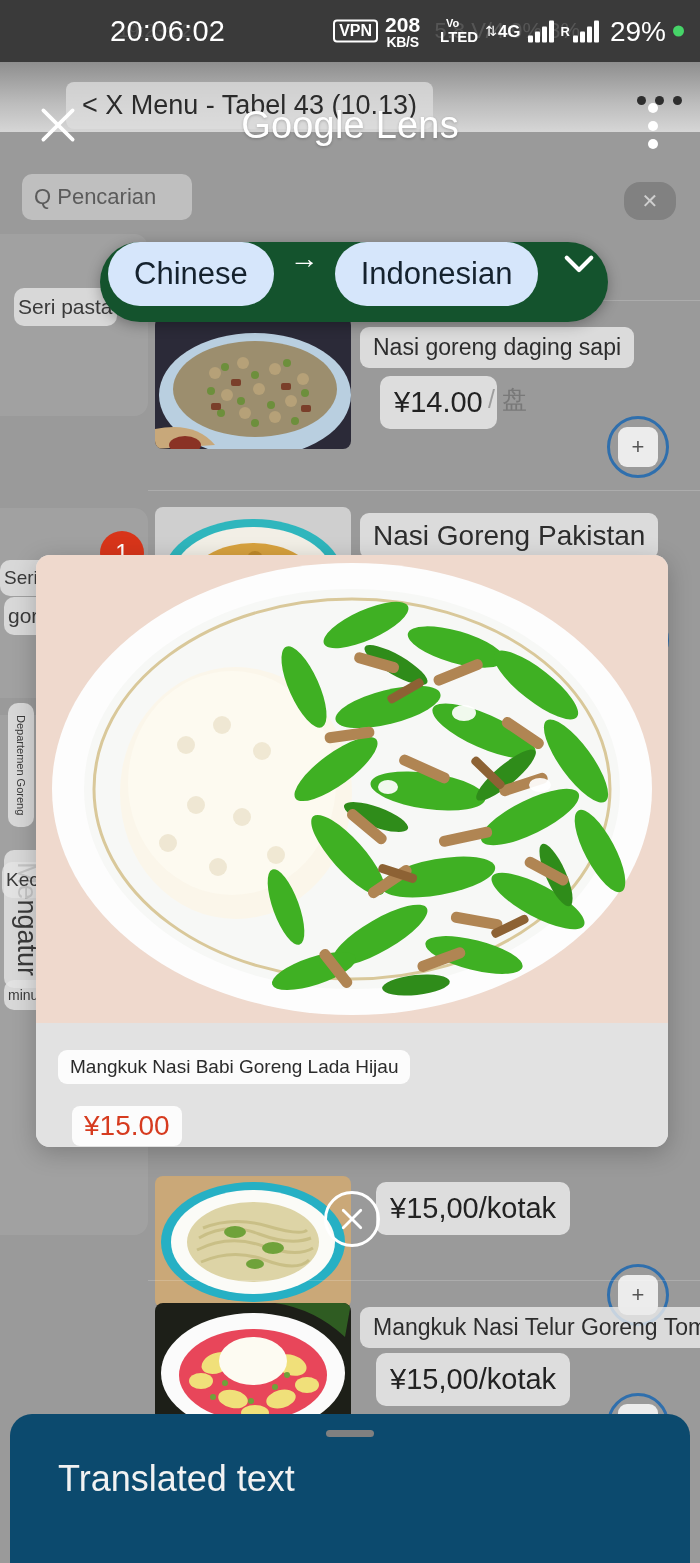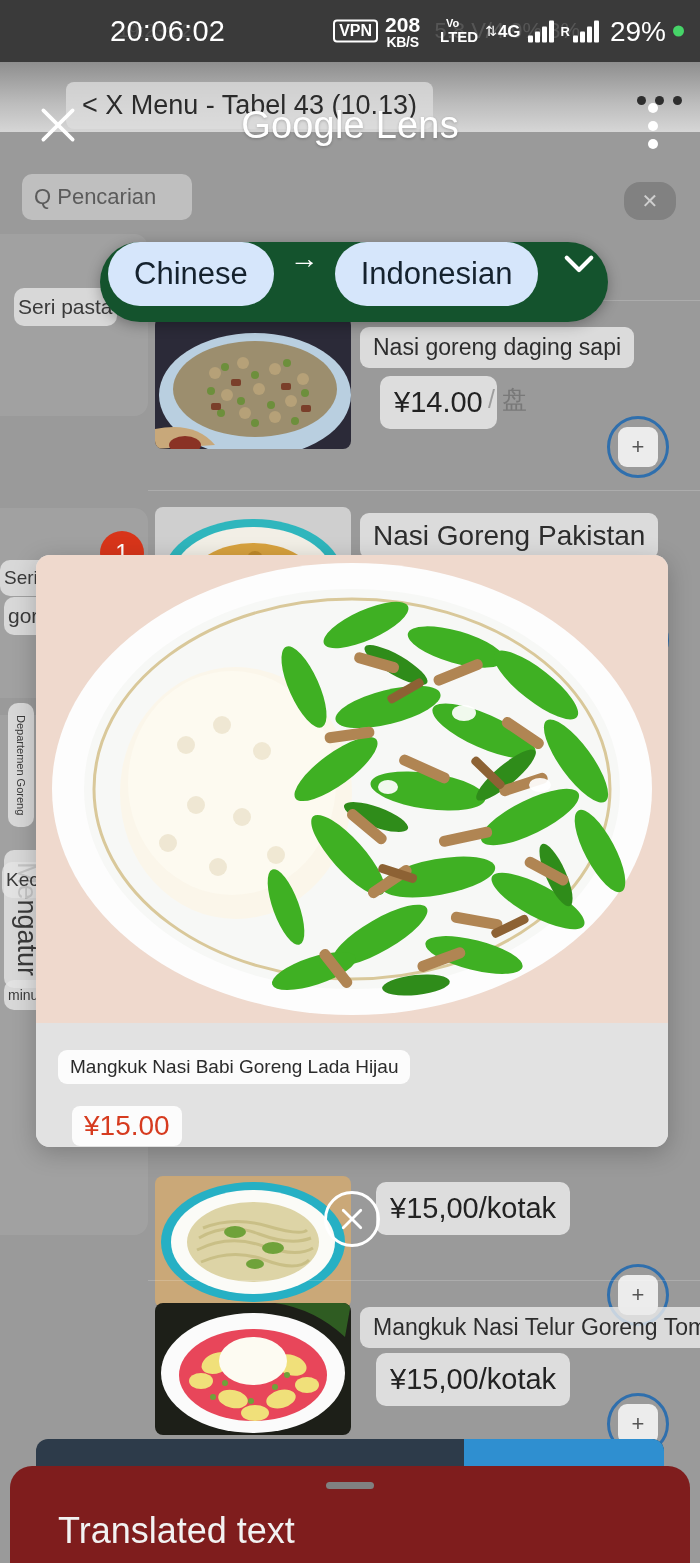--- a/index.html
+++ b/index.html
@@ -211,22 +211,22 @@
     position: absolute; left: 36px; bottom: 64px;
     width: 628px; height: 60px; border-radius: 12px 12px 0 0;
     background: #2d3b4a; overflow: hidden;
   }
   .tabbar .hi {
     position: absolute; right: 0; top: 0; width: 200px; height: 60px;
     background: #2f8fd0;
   }
   .bottom-sheet {
     position: absolute; left: 10px; bottom: 0;
-    width: 680px; height: 97px;
-    background: #7f1d1d; border-radius: 22px 22px 0 0;
+    width: 680px; height: 149px;
+    background: #0c4a6e; border-radius: 22px 22px 0 0;
   }
   .sheet-handle {
     position: absolute; left: 50%; top: 16px; transform: translateX(-50%);
     width: 48px; height: 7px; border-radius: 4px; background: #808080;
   }
   .sheet-label {
     position: absolute; left: 48px; top: 44px;
     color: #f2f2f2; font-size: 36px;
   }
 

